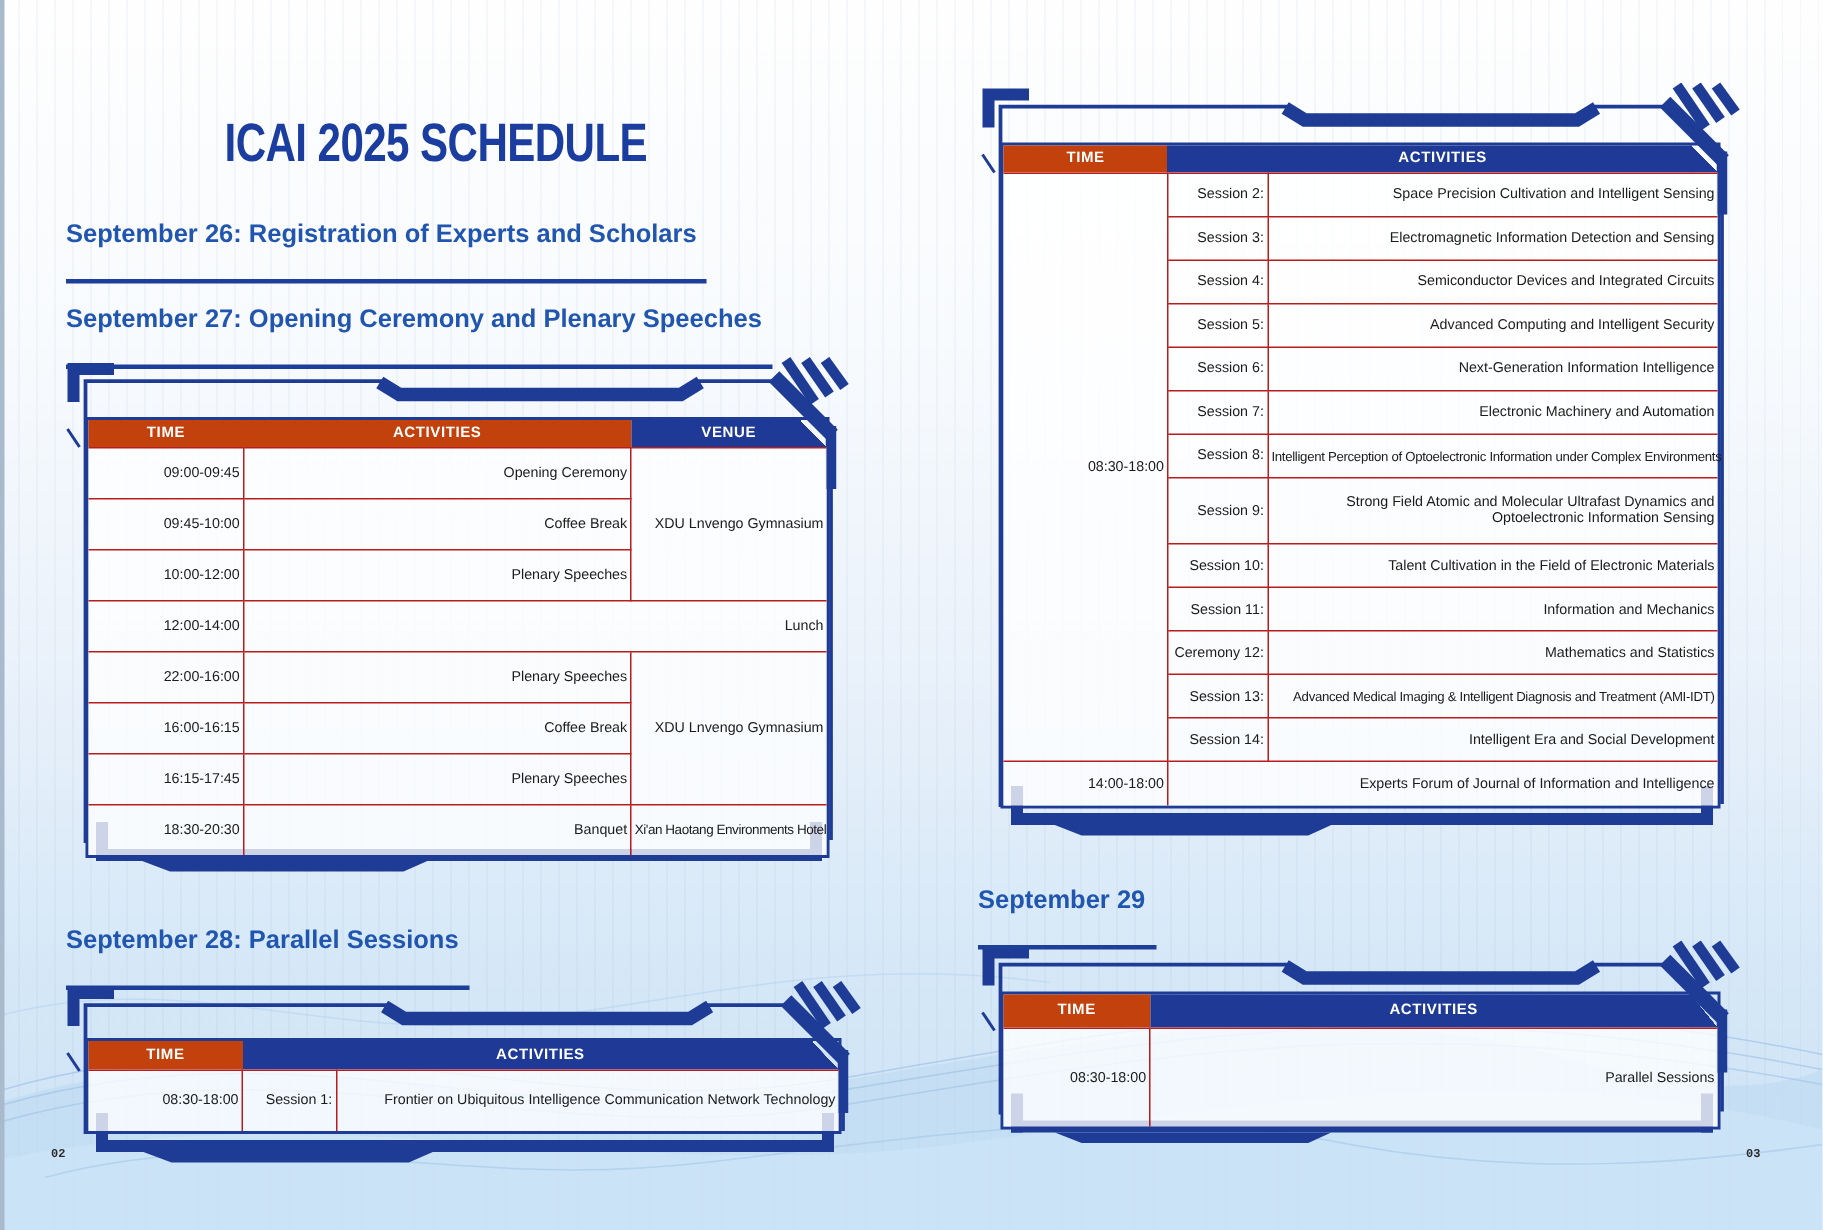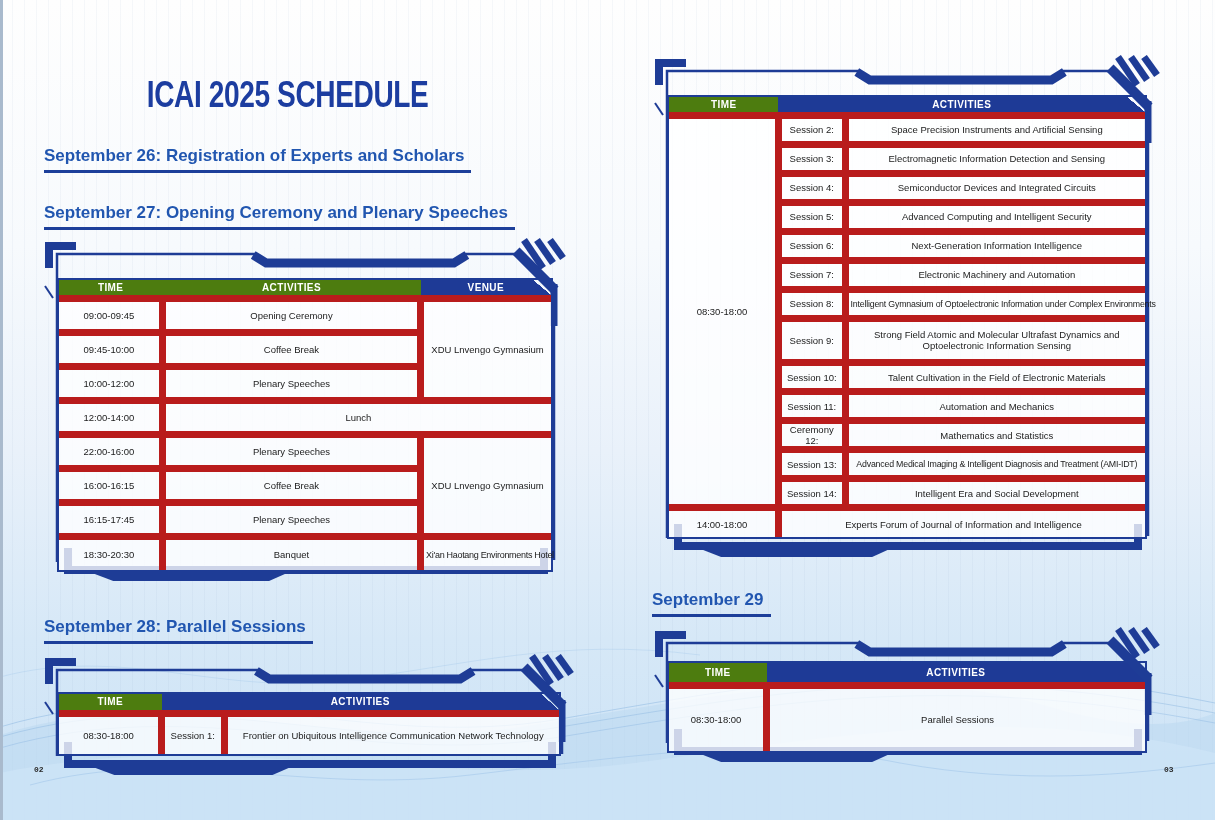--- a/index.html
+++ b/index.html
@@ -7,55 +7,55 @@
     width:1215px;height:820px;position:relative;overflow:hidden;
     font-family:"Liberation Sans",sans-serif;
     background:linear-gradient(180deg,#fefefe 0%,#f7fafd 30%,#e9f1fa 55%,#d6e8f7 78%,#cbe2f6 100%);
   }
   
   .pinstripes{position:absolute;inset:0;pointer-events:none;z-index:0;
     background:repeating-linear-gradient(90deg,rgba(130,155,190,.07) 0 1px,transparent 1px 12px);}
   .edge-strip{position:absolute;left:0;top:0;width:3px;height:100%;background:#a9bacd;z-index:3;}
   .waves{position:absolute;left:0;bottom:0;z-index:0;}
 
-  .page-title{position:absolute;left:98px;top:74px;width:380px;text-align:center;z-index:2;}
+  .page-title{position:absolute;left:110px;top:74px;width:380px;z-index:2;}
   .page-title span{display:inline-block;transform:scaleX(.78);transform-origin:center;
     font-size:36px;font-weight:bold;letter-spacing:-.5px;color:#1c3da0;white-space:nowrap;}
 
   .heading{position:absolute;z-index:2;font-size:17px;font-weight:bold;color:#2156b0;}
-  .heading span{display:inline-block;padding:0 7px 4px 0;border-bottom:3.5px solid #1d3f9a;white-space:nowrap;}
+  .heading span{display:inline-block;padding:0 7px 20px 0;border-bottom:3.5px solid #1d3f9a;white-space:nowrap;}
   .h26{left:44px;top:146px}
   .h27{left:44px;top:203px}
   .h28{left:44px;top:617px}
   .h29{left:652px;top:590px}
 
   .card{position:absolute;z-index:1;}
   .c1{left:42px;top:238px;width:528px;height:344px;}
   .c2{left:42px;top:654px;width:536px;height:122px;}
   .c3{left:652px;top:55px;width:512px;height:503px;}
   .c4{left:652px;top:627px;width:512px;height:136px;}
   svg.frame{position:absolute;inset:0;width:100%;height:100%;}
 
   .tbl{position:absolute;left:15px;right:17px;border:2.5px solid #1e3c96;}
   .t1{top:40px;height:290px;}
   .t2{top:38px;height:60px;}
   .t3{top:40px;height:440px;}
   .t4{top:34px;height:88px;}
   .tbl table{border-collapse:collapse;table-layout:fixed;width:100%;height:100%;}
-  th{background:#4d7c0f;color:#fff;font-size:10px;font-weight:bold;letter-spacing:.4px;border:none;padding:0;}
+  th{background:#c2410c;color:#fff;font-size:10px;font-weight:bold;letter-spacing:.4px;border:none;padding:0;}
   th.slant{
     background-color:transparent;
     background-image:linear-gradient(to bottom left,transparent 49.5%,#1e3a96 50%),
                      linear-gradient(#1e3a96,#1e3a96);
     background-size:18px 100%,calc(100% - 17px) 100%;
     background-position:right top,left top;
     background-repeat:no-repeat;
   }
-  td{border:7px solid #b91c1c;background:rgba(255,255,255,.78);
-     font-size:9.5px;color:#1b1b1b;text-align:center;padding:0 2px;white-space:pre-line;}
+  td{border:1px solid #b91c1c;background:rgba(255,255,255,.78);
+     font-size:9.5px;color:#1b1b1b;text-align:right;padding:0 2px;white-space:pre-line;}
   td:first-child{border-left:none}
   td:last-child{border-right:none}
   tr:last-child td{border-bottom:none}
   .t1 thead tr{height:18px}.t1 tbody tr{height:34px}
   .t2 thead tr{height:19px}.t2 tbody tr{height:41px}
   .t3 thead tr{height:18px}.t3 tbody tr{height:29px}.t3 tbody tr.tall{height:44px}
   .t4 thead tr{height:22px}.t4 tbody tr{height:33px}
   td.tight{white-space:nowrap;font-size:9px;letter-spacing:-.3px;}
   td.xs{white-space:nowrap;font-size:8.8px;letter-spacing:-.2px;}
   .pagenum{position:absolute;z-index:2;font-size:8px;font-weight:bold;color:#2b2b2b;font-family:Liberation Mono, monospace;}
@@ -237,21 +237,21 @@
       <thead>
         <tr>
           <th>TIME</th>
           <th colspan="2" class="slant">ACTIVITIES</th>
         </tr>
       </thead>
       <tbody>
         <tr>
           <td rowspan="13">08:30-18:00</td>
           <td>Session 2:</td>
-          <td>Space Precision Instruments and Artificial Sensing</td>
+          <td>Space Precision Cultivation and Intelligent Sensing</td>
         </tr>
         <tr>
           <td>Session 3:</td>
           <td>Electromagnetic Information Detection and Sensing</td>
         </tr>
         <tr>
           <td>Session 4:</td>
           <td>Semiconductor Devices and Integrated Circuits</td>
         </tr>
         <tr>
@@ -261,34 +261,34 @@
         <tr>
           <td>Session 6:</td>
           <td>Next-Generation Information Intelligence</td>
         </tr>
         <tr>
           <td>Session 7:</td>
           <td>Electronic Machinery and Automation</td>
         </tr>
         <tr>
           <td>Session 8:</td>
-          <td class="xs">Intelligent Gymnasium of Optoelectronic Information under Complex Environments</td>
+          <td class="xs">Intelligent Perception of Optoelectronic Information under Complex Environments</td>
         </tr>
         <tr class="tall">
           <td>Session 9:</td>
           <td>Strong Field Atomic and Molecular Ultrafast Dynamics and
 Optoelectronic Information Sensing</td>
         </tr>
         <tr>
           <td>Session 10:</td>
           <td>Talent Cultivation in the Field of Electronic Materials</td>
         </tr>
         <tr>
           <td>Session 11:</td>
-          <td>Automation and Mechanics</td>
+          <td>Information and Mechanics</td>
         </tr>
         <tr>
           <td>Ceremony 12:</td>
           <td>Mathematics and Statistics</td>
         </tr>
         <tr>
           <td>Session 13:</td>
           <td class="xs">Advanced Medical Imaging &amp; Intelligent Diagnosis and Treatment (AMI-IDT)</td>
         </tr>
         <tr>

